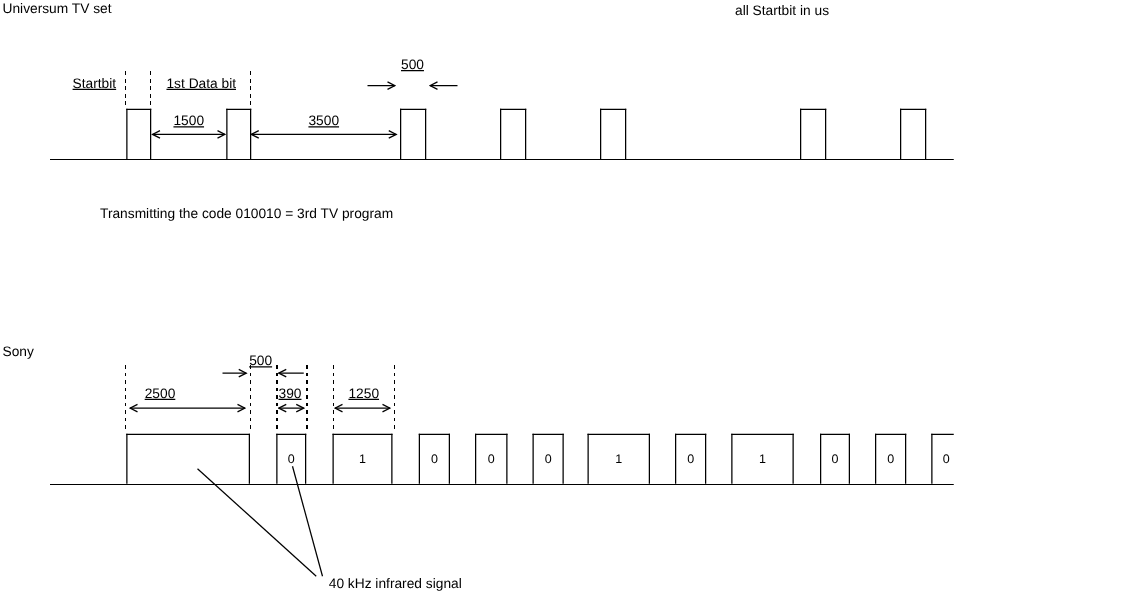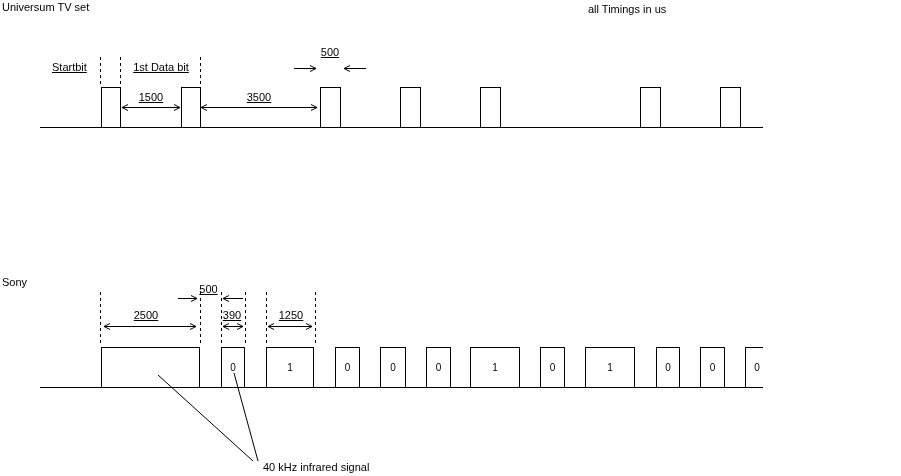--- a/index.html
+++ b/index.html
@@ -2,53 +2,54 @@
 <html><head>
 <meta charset="utf-8">
 <style>
   html,body { margin:0; padding:0; background:#fff; }
   .canvas {
     position:relative; width:763px; height:476px; background:#ffffff;
     font-family:"Liberation Sans", sans-serif; color:#000; overflow:hidden;
   }
   .t { position:absolute; font-size:11px; line-height:12px; white-space:nowrap; }
   .t.c { text-align:center;text-decoration:underline; }
-  .t.r { text-align:left;text-decoration:underline; }
+  .t.r { text-align:center;text-decoration:underline; }
   .pulse {
     position:absolute; box-sizing:border-box; background:#fff;
     border:1px solid #000; border-bottom:none;
   }
   .bit { display:flex; align-items:center; justify-content:center; font-size:10px; }
   svg.overlay { position:absolute; left:0; top:0; pointer-events:none; }
 </style>
 </head>
 <body>
 
 <div class="canvas">
 
   <div class="t" style="left:2px;top:1px">Universum TV set</div>
-  <div class="t" style="left:588px;top:3px">all Timings in us</div>
+  <div class="t" style="left:588px;top:3px">all Startbit in us</div>
 
   <div class="t r" style="left:52px;top:61px;width:47px">Startbit</div>
   <div class="t c" style="left:121px;top:61px;width:80px">1st Data bit</div>
   <div class="t c" style="left:121px;top:91px;width:60px">1500</div>
   <div class="t c" style="left:201px;top:91px;width:116px">3500</div>
   <div class="t c" style="left:309px;top:46px;width:42px">500</div>
+  <div class="t" style="left:80px;top:165px">Transmitting the code 010010 = 3rd TV program</div>
 
   <div class="pulse" style="left:101px;top:87px;width:20px;height:41px"></div>
   <div class="pulse" style="left:181px;top:87px;width:20px;height:41px"></div>
   <div class="pulse" style="left:320px;top:87px;width:21px;height:41px"></div>
   <div class="pulse" style="left:400px;top:87px;width:21px;height:41px"></div>
   <div class="pulse" style="left:480px;top:87px;width:21px;height:41px"></div>
   <div class="pulse" style="left:640px;top:87px;width:21px;height:41px"></div>
   <div class="pulse" style="left:720px;top:87px;width:21px;height:41px"></div>
 
   <div class="t" style="left:2px;top:276px">Sony</div>
   <div class="t c" style="left:188px;top:283px;width:41px">500</div>
-  <div class="t c" style="left:116px;top:309px;width:60px">2500</div>
+  <div class="t c" style="left:98px;top:309px;width:60px">2500</div>
   <div class="t c" style="left:209px;top:309px;width:46px">390</div>
   <div class="t c" style="left:268px;top:309px;width:46px">1250</div>
   <div class="t" style="left:263px;top:461px">40 kHz infrared signal</div>
 
   <div class="pulse" style="left:101px;top:347px;width:99px;height:40px"></div>
   <div class="pulse bit" style="left:221px;top:347px;width:24px;height:40px">0</div>
   <div class="pulse bit" style="left:266px;top:347px;width:48px;height:40px">1</div>
   <div class="pulse bit" style="left:335px;top:347px;width:25px;height:40px">0</div>
   <div class="pulse bit" style="left:380px;top:347px;width:26px;height:40px">0</div>
   <div class="pulse bit" style="left:426px;top:347px;width:25px;height:40px">0</div>

